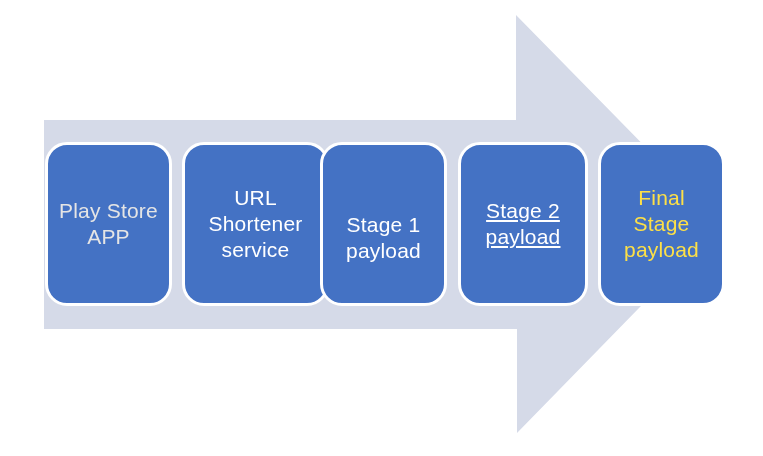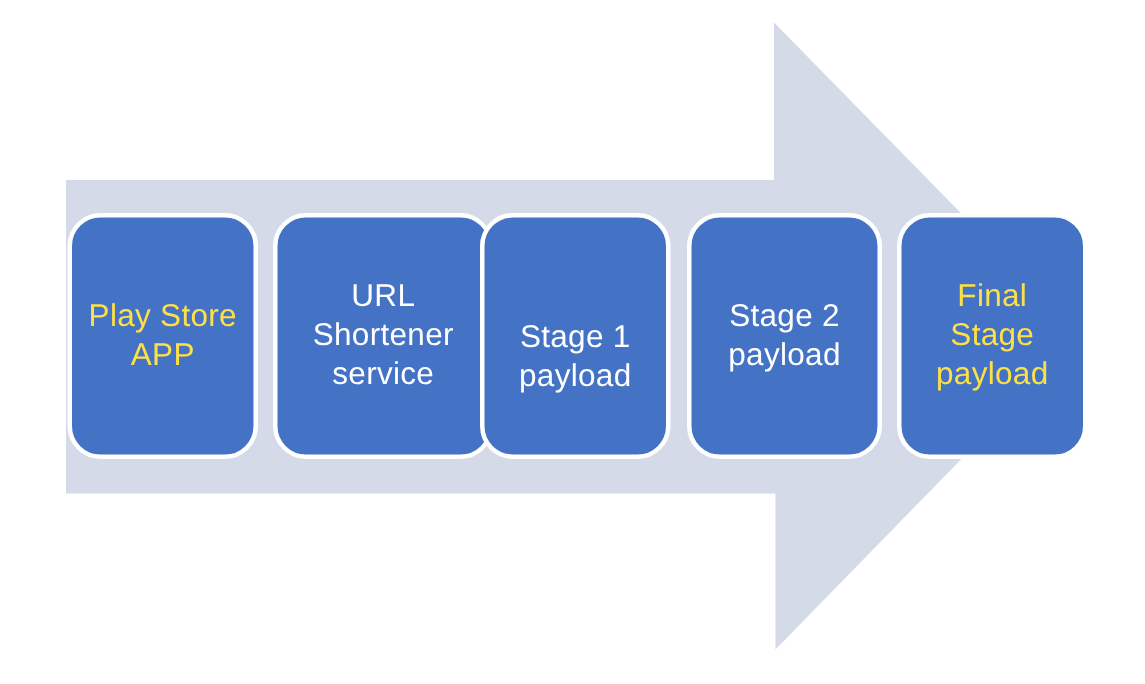--- a/index.html
+++ b/index.html
@@ -52,37 +52,37 @@
 </head>
 <body>
 
 <div class="canvas">
 
   <svg class="arrow-svg" viewBox="0 0 763 456" xmlns="http://www.w3.org/2000/svg">
     <polygon points="44,120 516,120 516,15 721,224 517,433 517,329 44,329" fill="#D5DAE8"></polygon>
   </svg>
 
   <div class="step-box b1" style="background: rgb(68, 114, 196); border-color: rgb(255, 255, 255);">
-    <span class="step-label" style="color: #fde047;">Play Store
+    <span class="step-label" style="color: #e5e5e5;">Play Store
 APP</span>
   </div>
 
   <div class="step-box b2" style="background: rgb(68, 114, 196); border-color: rgb(255, 255, 255);">
     <span class="step-label" style="color: rgb(255, 255, 255);">URL
 Shortener
 service</span>
   </div>
 
   <div class="step-box b3" style="background: rgb(68, 114, 196); border-color: rgb(255, 255, 255);">
     <span class="step-label" style="color: rgb(255, 255, 255); margin-top: 28px;">Stage 1
 payload</span>
   </div>
 
   <div class="step-box b4" style="background: rgb(68, 114, 196); border-color: rgb(255, 255, 255);">
-    <span class="step-label" style="color: rgb(255, 255, 255);">Stage 2
+    <span class="step-label" style="color: rgb(255, 255, 255); text-decoration: underline;">Stage 2
 payload</span>
   </div>
 
   <div class="step-box b5" style="background: rgb(68, 114, 196); border-color: rgb(255, 255, 255);">
     <span class="step-label" style="color: #fde047;">Final
 Stage
 payload</span>
   </div>
 
 </div>

